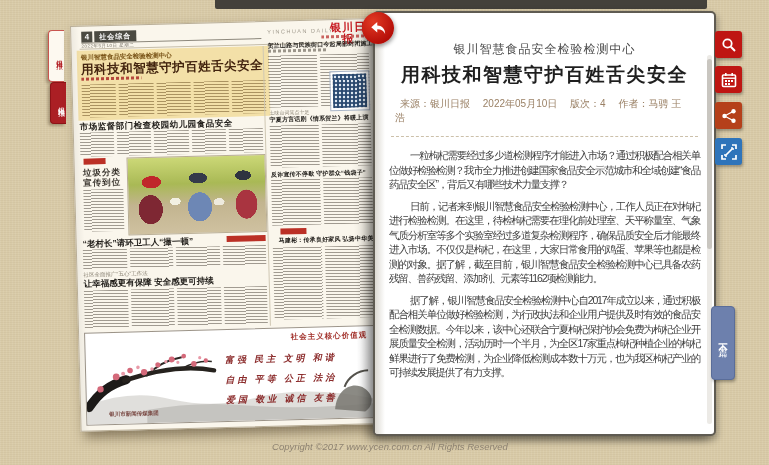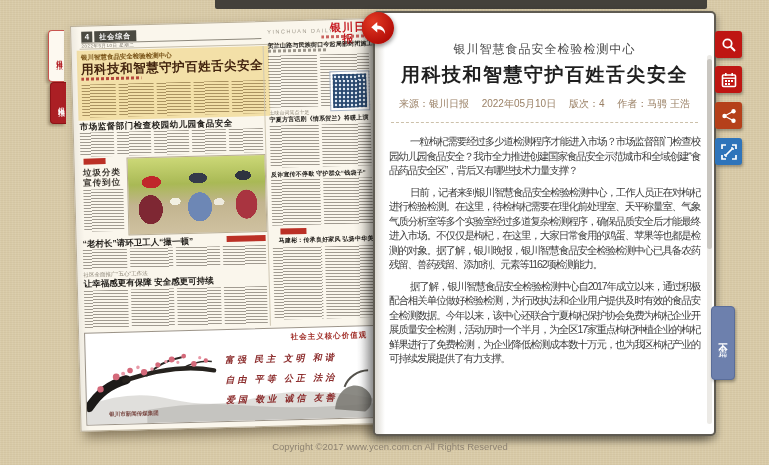--- a/index.html
+++ b/index.html
@@ -115,21 +115,21 @@
   .b-credit{position:absolute;left:22px;bottom:6px;font-size:5.5px;color:#7a4a44;font-weight:bold;}
 
   
   .panel{left:373px;top:11px;width:339px;height:421px;background:#fff;
          border:2px solid #5f5b52;border-radius:5px;
          box-shadow:-6px 4px 10px rgba(0,0,0,.38), 2px 4px 6px rgba(0,0,0,.25);overflow:hidden;}
   .panel::before{content:"";position:absolute;left:0;top:0;bottom:0;width:10px;
          background:linear-gradient(90deg,#dcd9d2,rgba(255,255,255,0));}
   .rd-kicker{margin:28px 16px 0;text-align:center;font-size:12px;color:#4a4a4a;letter-spacing:1px;}
   .rd-title{margin:4px 16px 0;text-align:center;font-size:19px;font-weight:bold;color:#1f1f1f;letter-spacing:1.5px;}
-  .rd-meta{margin:9px 4px 0;text-align:center;font-size:10px;color:#9a8065;}
+  .rd-meta{margin:9px 20px 0;text-align:left;font-size:10px;color:#9a8065;}
   .rd-meta span{margin:0 5px;}
   .rd-sep{margin:10px 16px 11px;border-bottom:1px dashed #ccc0aa;height:1px;}
   .rd-body{margin:0 14px;}
   .rd-body p{margin:0 0 7px;text-indent:2em;text-align:justify;
              font-size:10.5px;line-height:14.5px;letter-spacing:-1.2px;color:#3e3e3e;}
   .scroll-track{position:absolute;right:2px;top:42px;bottom:10px;width:5px;background:#eceae6;border-radius:3px;}
   .scroll-thumb{position:absolute;right:2px;top:46px;width:5px;height:190px;background:#c9c6c0;border-radius:3px;}
 
   
   .back-btn{left:362px;top:12px;width:32px;height:32px;border-radius:50%;
@@ -144,21 +144,21 @@
   .t3{top:102px;background:#b5401a;}
   .t4{top:138px;background:#2e74ba;}
 
   
   .next-btn{left:711px;top:306px;width:22px;height:72px;background:#6d80ad;border:1px solid #5a6d99;
             border-radius:4px;box-shadow:1px 2px 3px rgba(0,0,0,.3);
             display:flex;flex-direction:column;align-items:center;justify-content:center;gap:3px;}
   .next-label{writing-mode:vertical-rl;text-orientation:upright;color:#fff;font-size:9.5px;letter-spacing:2px;line-height:12px;}
 
   
-  .copyright{left:160px;top:441px;width:460px;text-align:center;font-size:9.5px;color:#8d8271;}
+  .copyright{left:160px;top:441px;width:460px;text-align:center;font-size:9.5px;color:#8d8271;font-style:italic;}
 </style>
 </head>
 <body>
 
 <div class="abs top-edge"></div>
 
 <div class="abs etab etab1">银川日报</div>
 <div class="abs etab etab2">银川晚报</div>
 
 <div class="abs sheet">
@@ -292,22 +292,22 @@
   <div class="rd-kicker">银川智慧食品安全检验检测中心</div>
   <div class="rd-title">用科技和智慧守护百姓舌尖安全</div>
   <div class="rd-meta">
     <span>来源：银川日报</span>
     <span>2022年05月10日</span>
     <span>版次：4</span>
     <span>作者：马骋 王浩</span>
   </div>
   <div class="rd-sep"></div>
   <div class="rd-body">
-    <p>一粒枸杞需要经过多少道检测程序才能进入市场？市场监督部门检查校园幼儿园食品安全？我市全力推进创建国家食品安全示范城市和全域创建“食品药品安全区”，背后又有哪些技术力量支撑？</p>
-    <p>日前，记者来到银川智慧食品安全检验检测中心，工作人员正在对枸杞进行检验检测。在这里，待检枸杞需要在理化前处理室、天平称量室、气象气质分析室等多个实验室经过多道复杂检测程序，确保品质安全后才能最终进入市场。不仅仅是枸杞，在这里，大家日常食用的鸡蛋、苹果等也都是检测的对象。据了解，银川晚报，银川智慧食品安全检验检测中心已具备农药残留、兽药残留、添加剂、元素等1162项检测能力。</p>
+    <p>一粒枸杞需要经过多少道检测程序才能进入市场？通过积极配合相关单位做好检验检测？我市全力推进创建国家食品安全示范城市和全域创建“食品药品安全区”，背后又有哪些技术力量支撑？</p>
+    <p>日前，记者来到银川智慧食品安全检验检测中心，工作人员正在对枸杞进行检验检测。在这里，待检枸杞需要在理化前处理室、天平称量室、气象气质分析室等多个实验室经过多道复杂检测程序，确保品质安全后才能最终进入市场。不仅仅是枸杞，在这里，大家日常食用的鸡蛋、苹果等也都是检测的对象。据了解，截至目前，银川智慧食品安全检验检测中心已具备农药残留、兽药残留、添加剂、元素等1162项检测能力。</p>
     <p>据了解，银川智慧食品安全检验检测中心自2017年成立以来，通过积极配合相关单位做好检验检测，为行政执法和企业用户提供及时有效的食品安全检测数据。今年以来，该中心还联合宁夏枸杞保护协会免费为枸杞企业开展质量安全检测，活动历时一个半月，为全区17家重点枸杞种植企业的枸杞鲜果进行了免费检测，为企业降低检测成本数十万元，也为我区枸杞产业的可持续发展提供了有力支撑。</p>
 
   </div>
   <div class="scroll-track"></div>
   <div class="scroll-thumb"></div>
 </div>
 
 <div class="abs back-btn">
   <svg width="18" height="18" viewBox="0 0 24 24">
     <path d="M11 4 L3 11 L11 18 L11 13.5 C16.5 13.5 20 15.5 21.5 20 C21.5 12.5 17 8.8 11 8.6 Z" fill="#ffffff"></path>

